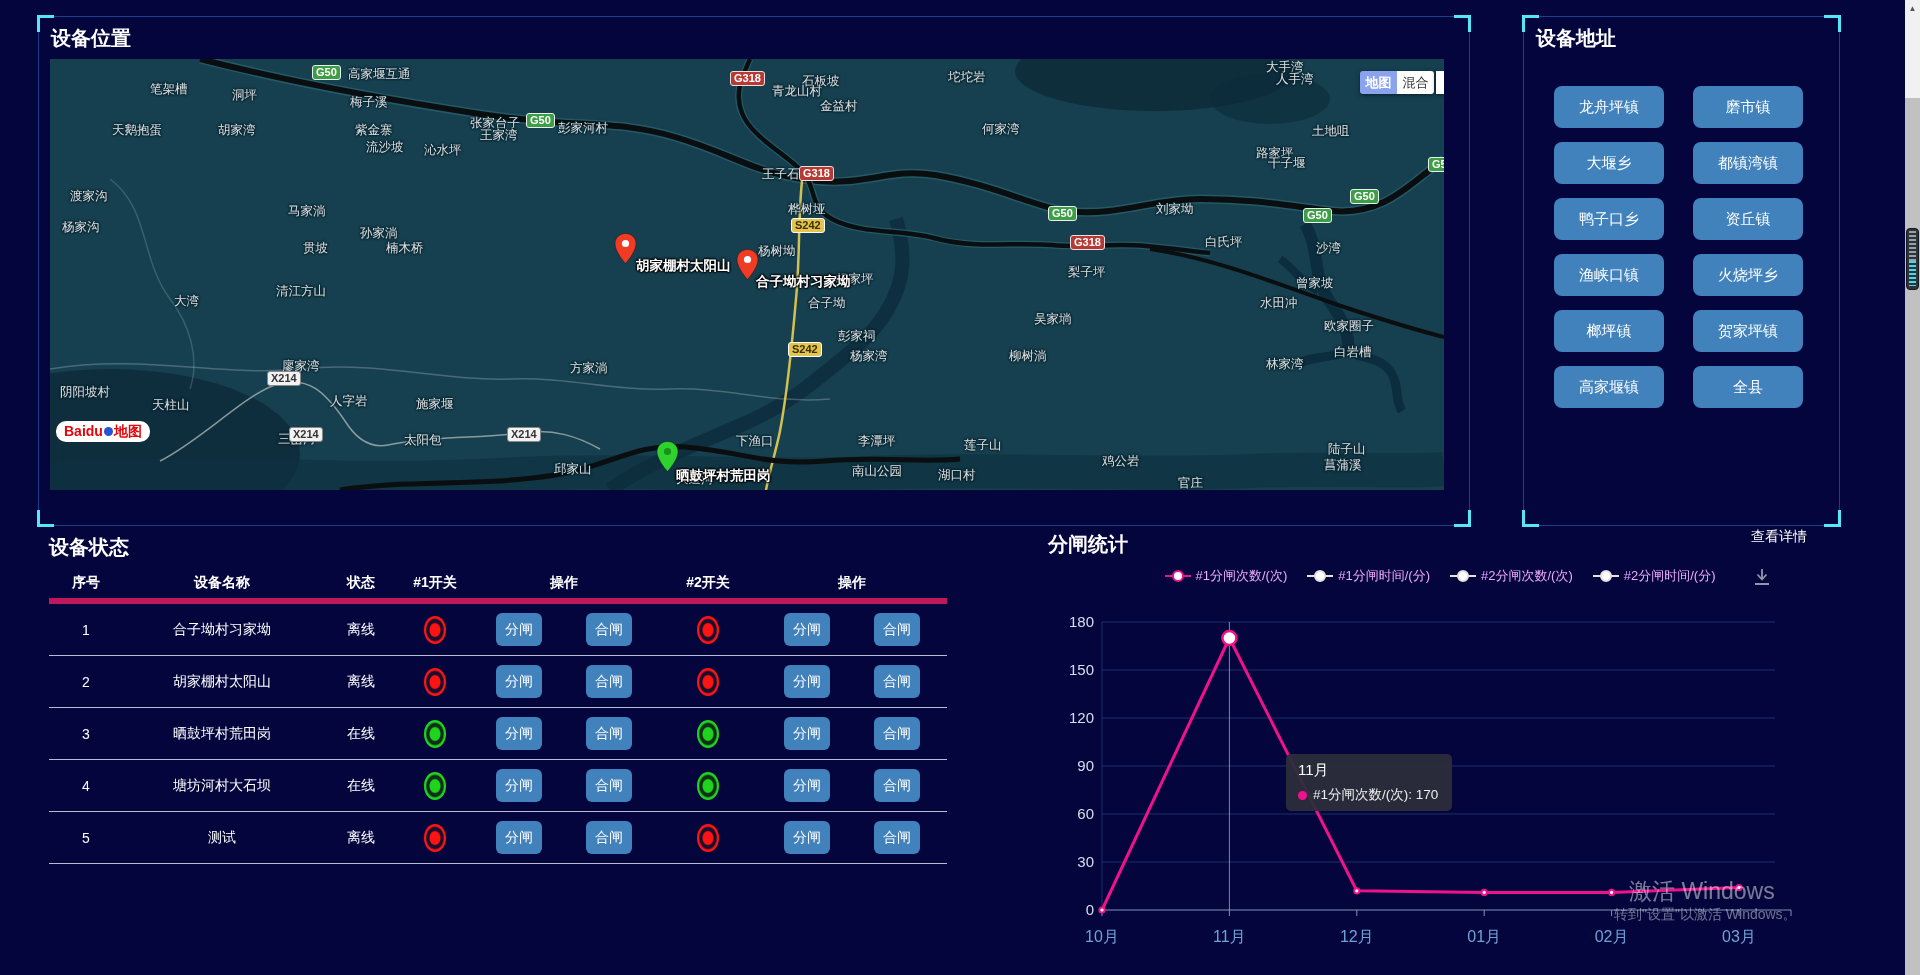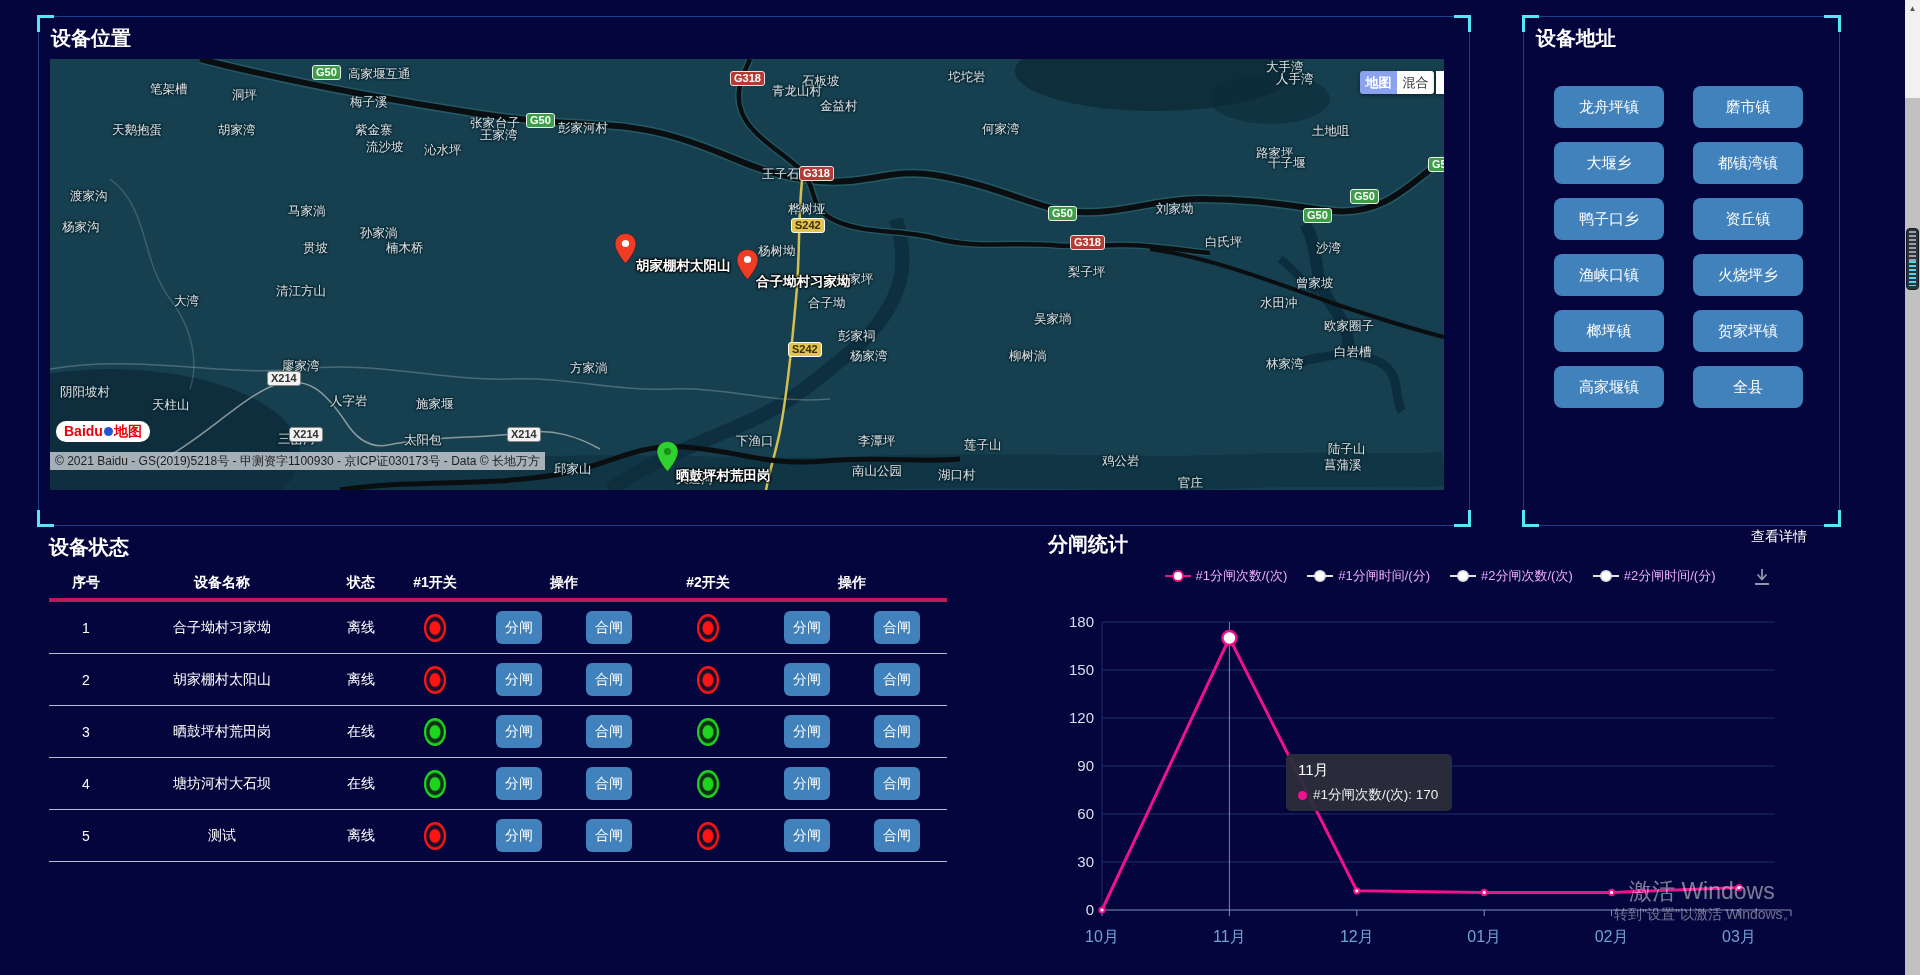--- a/index.html
+++ b/index.html
@@ -37,21 +37,21 @@
   #baidu-logo .paw{display:inline-block;width:9px;height:9px;border-radius:50%;background:#2553d4;margin:0 1px;}
   #map-attr{position:absolute;left:0;top:393px;height:18px;line-height:18px;background:rgba(208,212,218,.78);
             color:#1e1e1e;font-size:12px;padding:0 5px;white-space:nowrap;}
   
   #addr-grid{position:absolute;left:30px;top:69px;display:grid;grid-template-columns:110px 110px;column-gap:29px;row-gap:14px;}
   .addr-btn{width:110px;height:42px;background:#4182bd;border:none;border-radius:8px;color:#fff;font-size:15px;cursor:pointer;}
   
   #dev-table{position:absolute;left:0;top:40px;width:898px;color:#fff;font-size:14px;}
   .t-row{display:grid;grid-template-columns:74px 198px 80px 68px 190px 98px 190px;align-items:center;height:51px;
          border-bottom:1px solid rgba(215,223,235,.85);}
-  .t-row.t-head{height:30px;font-weight:bold;border-bottom:4px solid #be185d;}
+  .t-row.t-head{height:30px;font-weight:bold;border-bottom:6px solid #be185d;}
   .t-cell{text-align:center;}
   .ops{display:flex;justify-content:center;align-items:center;gap:44px;}
   .t-btn{width:46px;height:33px;background:#4182bd;border:none;border-radius:6px;color:#fff;font-size:14px;cursor:pointer;}
   .ind{display:inline-block;width:22px;height:28px;border-radius:50%;vertical-align:middle;}
   .ind.red{background:radial-gradient(ellipse at center,#ff1414 0 31%,#170f2d 39% 52%,#ff1414 61% 100%);}
   .ind.green{background:radial-gradient(ellipse at center,#1ed41e 0 31%,#0f2d17 39% 52%,#1ed41e 61% 100%);}
   
   #details-link{position:absolute;left:1751px;top:528px;font-size:14px;color:#fff;cursor:pointer;text-decoration:none;}
   #dl-icon{position:absolute;left:1752px;top:566px;cursor:pointer;}
   #legend{position:absolute;left:1060px;top:567px;width:760px;display:flex;justify-content:center;gap:20px;align-items:center;}
@@ -211,21 +211,20 @@
               <circle cx="11.5" cy="10.5" r="3.6" fill="#1a8f1a"></circle>
             </svg></div>
           <span class="mkr-label" style="left: 626px; top: 408px;">晒鼓坪村荒田岗</span>
         </div>
       <div id="map-type">
           <span class="mt-btn active">地图</span>
           <span class="mt-btn">混合</span>
         </div>
       <div id="map-cut-ctrl"></div>
       <div id="baidu-logo"><span>Baidu</span><span class="paw"></span><span>地图</span></div>
-      <div id="map-attr">© 2021 Baidu - GS(2019)5218号 - 甲测资字1100930 - 京ICP证030173号 - Data © 长地万方</div>
     </div>
   </section>
 
   <section class="panel" id="p-address" style="left:1523px;top:16px;width:315px;height:508px;">
     <span class="corner tl"></span>
     <span class="corner tr"></span>
     <span class="corner bl"></span>
     <span class="corner br"></span>
     <h2>设备地址</h2>
     <div id="addr-grid">

